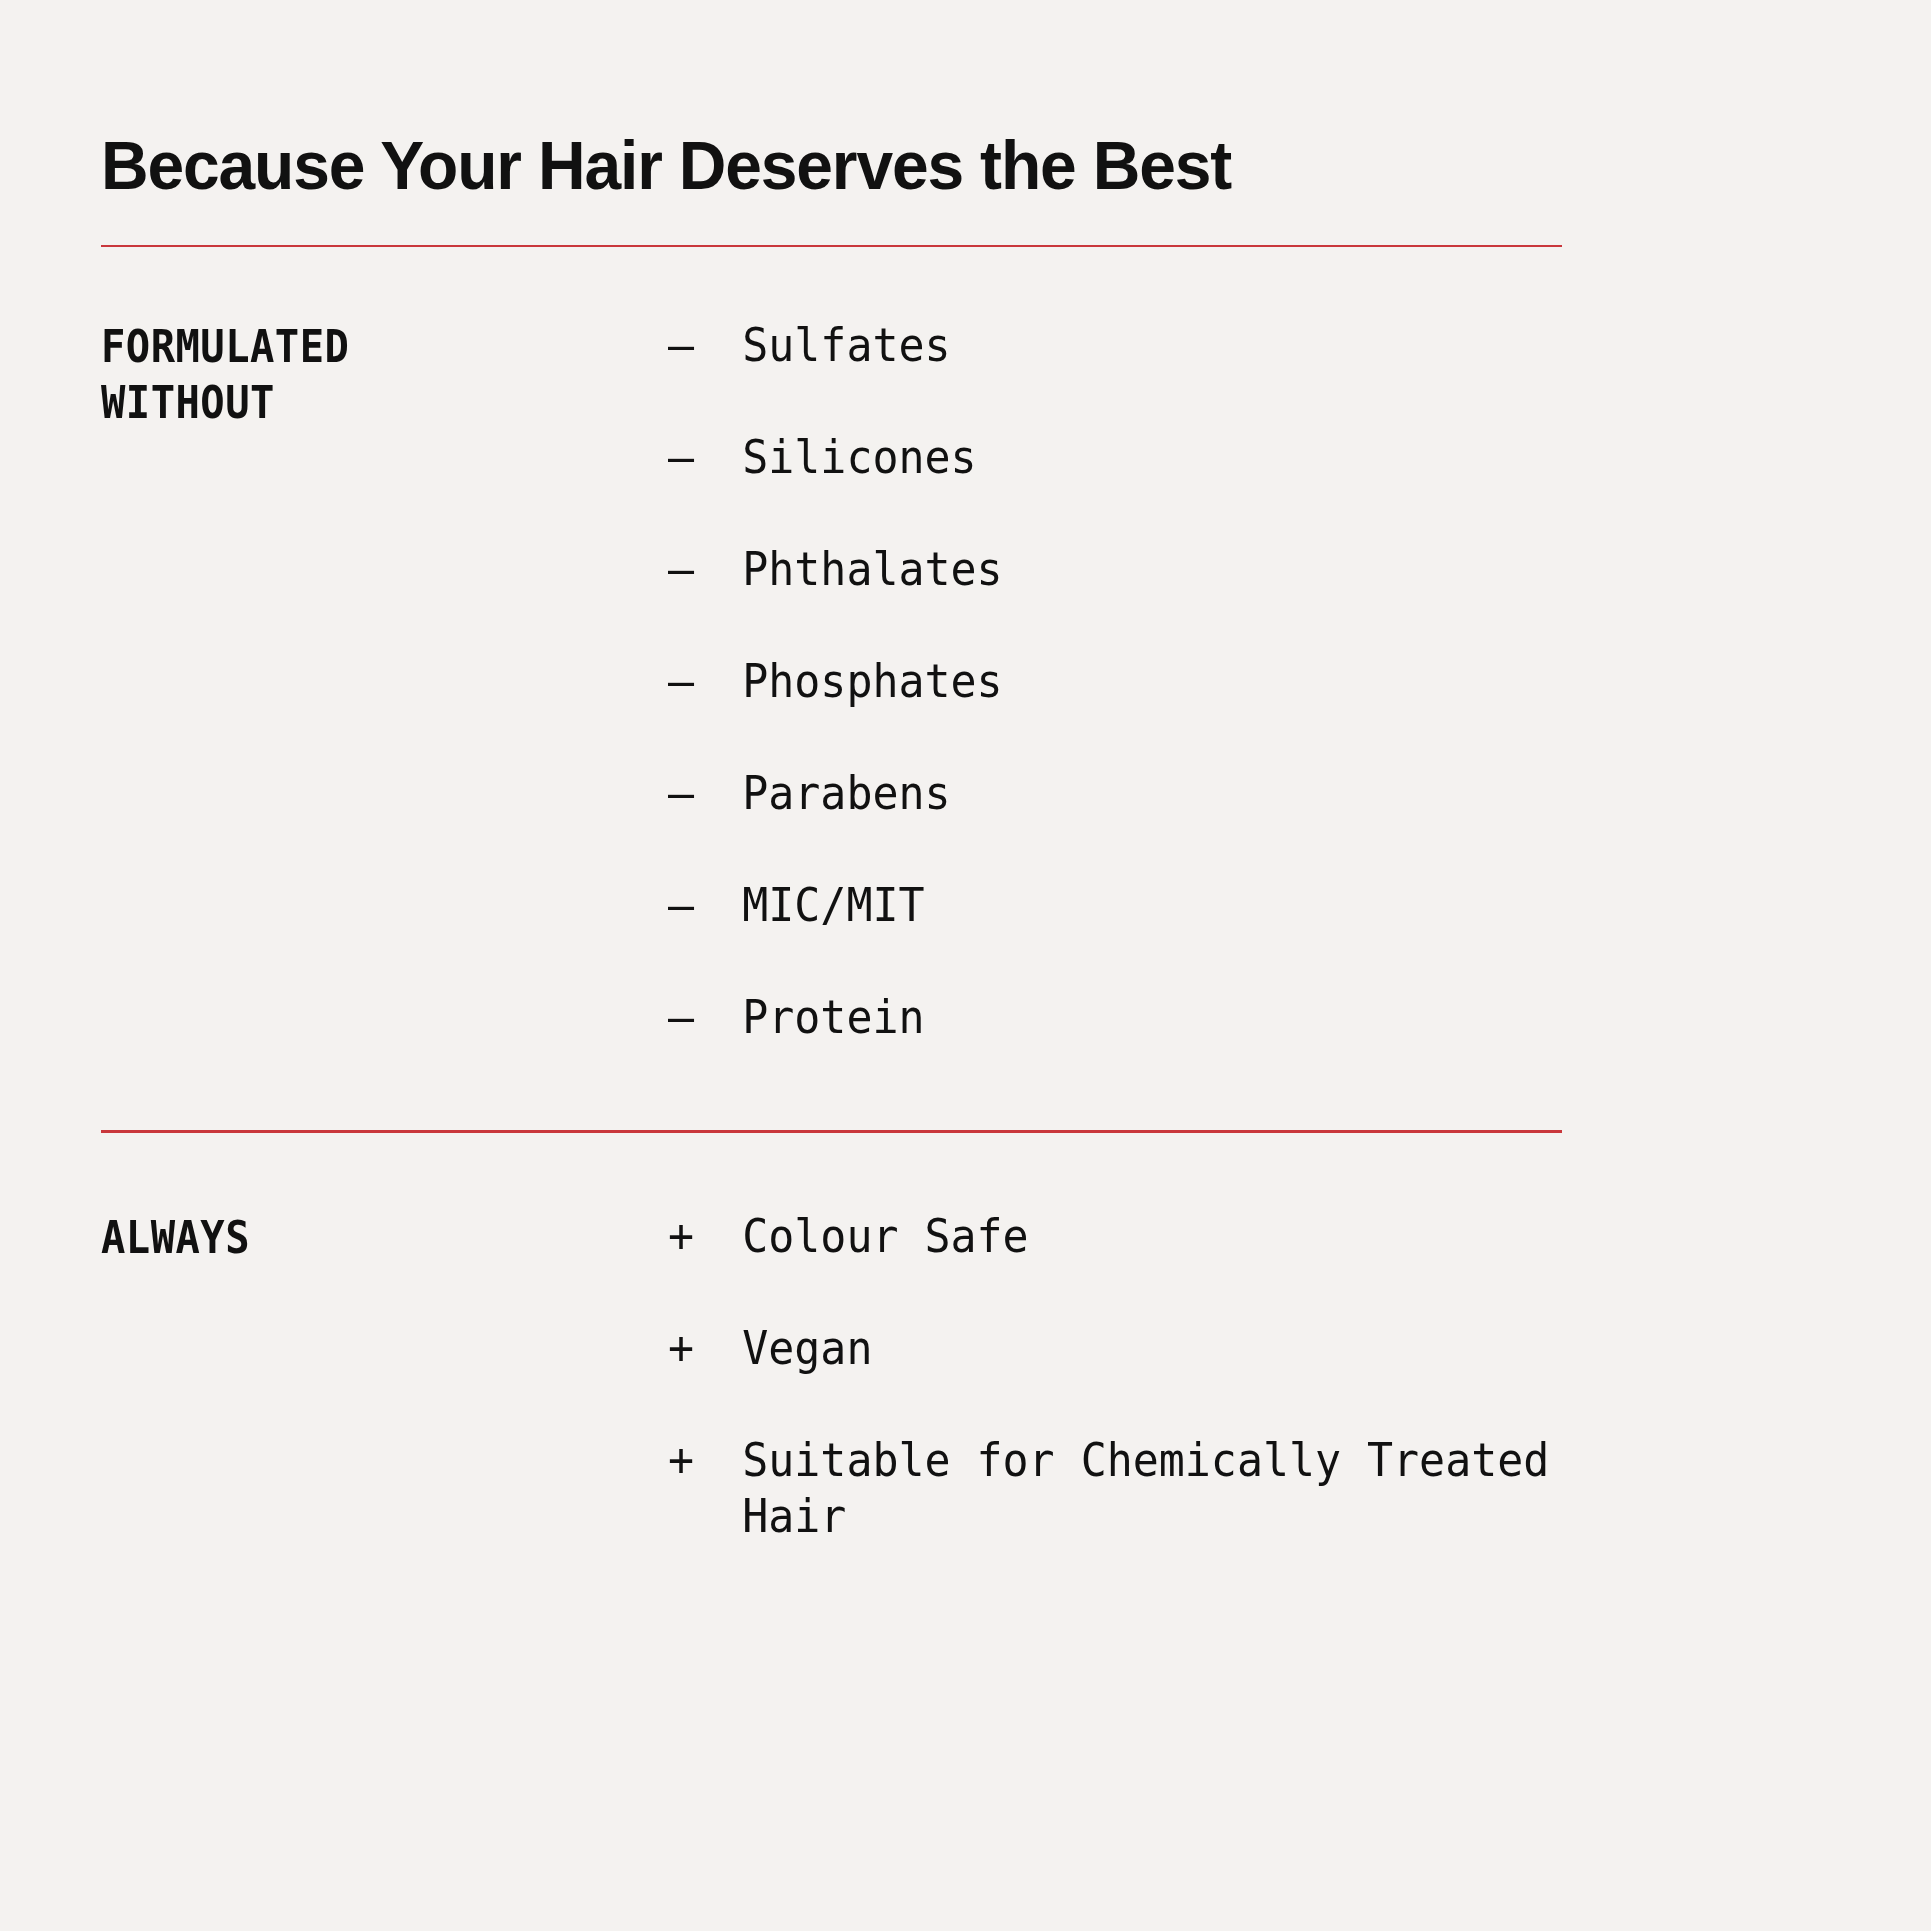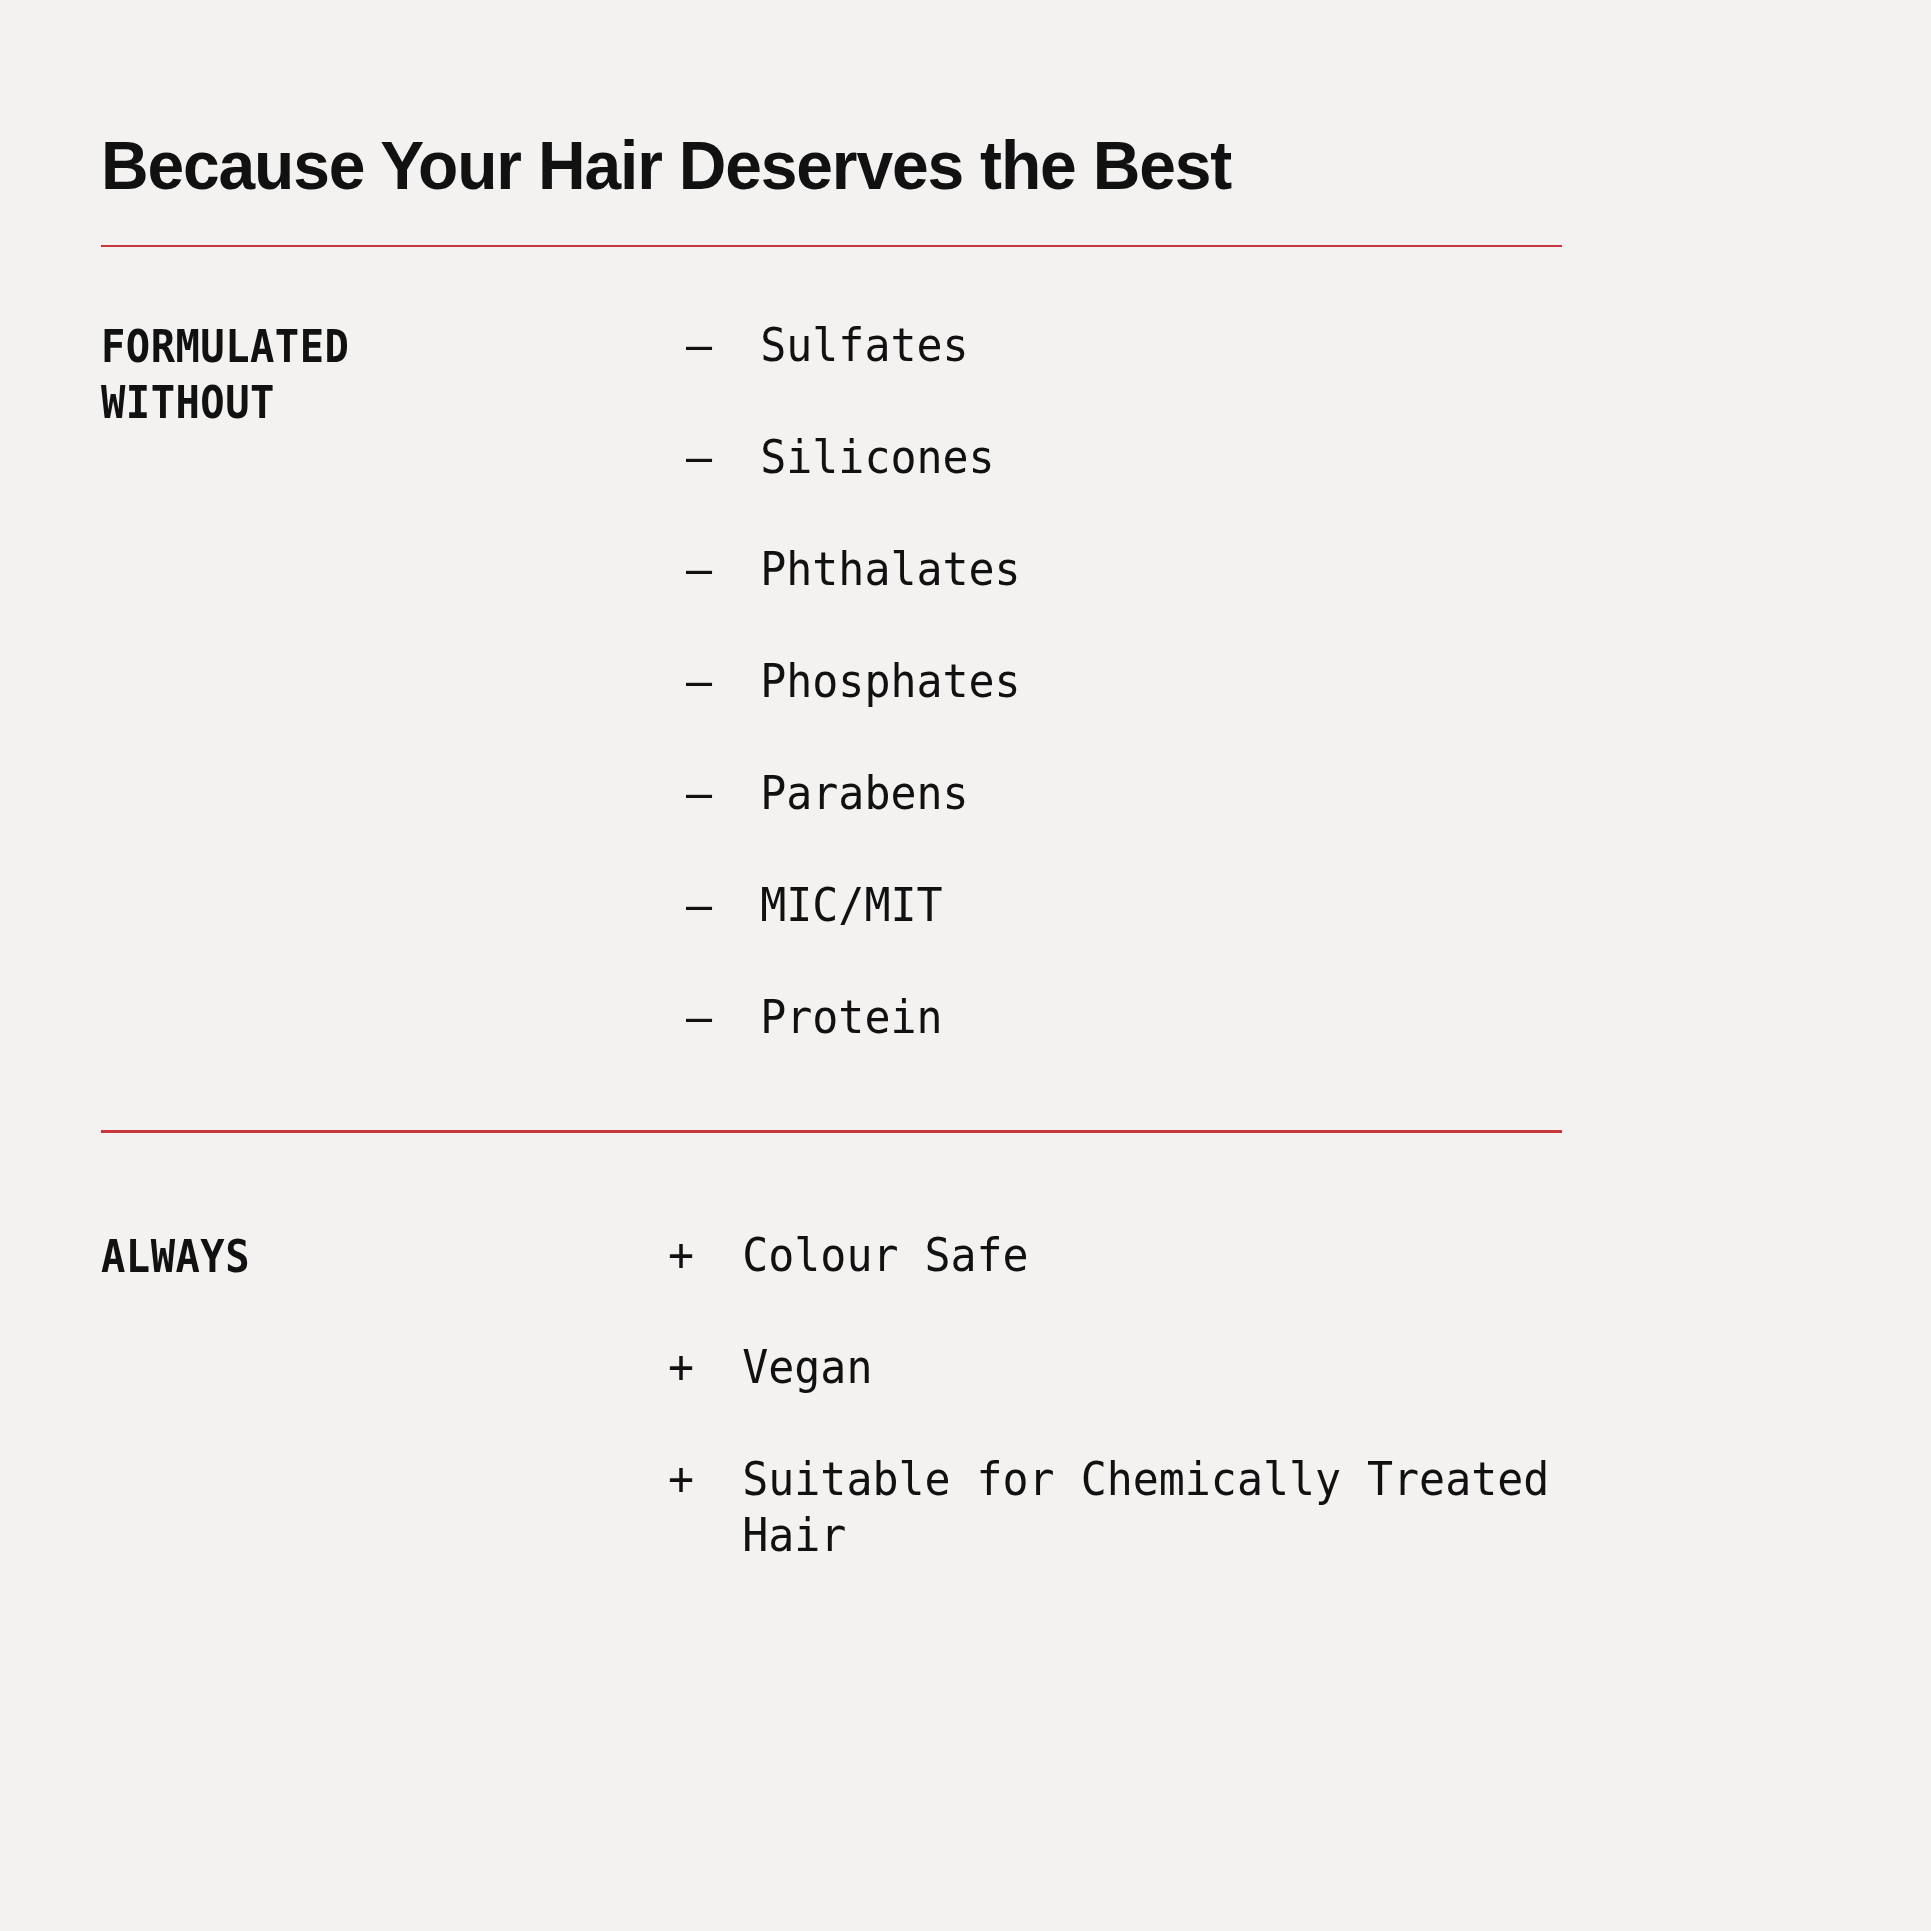--- a/index.html
+++ b/index.html
@@ -47,22 +47,22 @@
     margin: 0;
   }
   .divider-top { margin-top: 46px; }
   .divider-mid { margin-top: 0; }
 
   
   .section {
     display: flex;
     align-items: flex-start;
   }
-  .section-formulated { padding-top: 70px; gap: 18px; }
-  .section-always { padding-top: 94px; }
+  .section-formulated { padding-top: 70px; }
+  .section-always { padding-top: 75px; }
 
   .section-label {
     width: 560px;
     flex: 0 0 560px;
     font-family: "DejaVu Sans Mono", monospace;
     font-weight: 700;
     font-size: 44px;
     line-height: 56px;
     letter-spacing: 0.5px;
     color: #111111;

